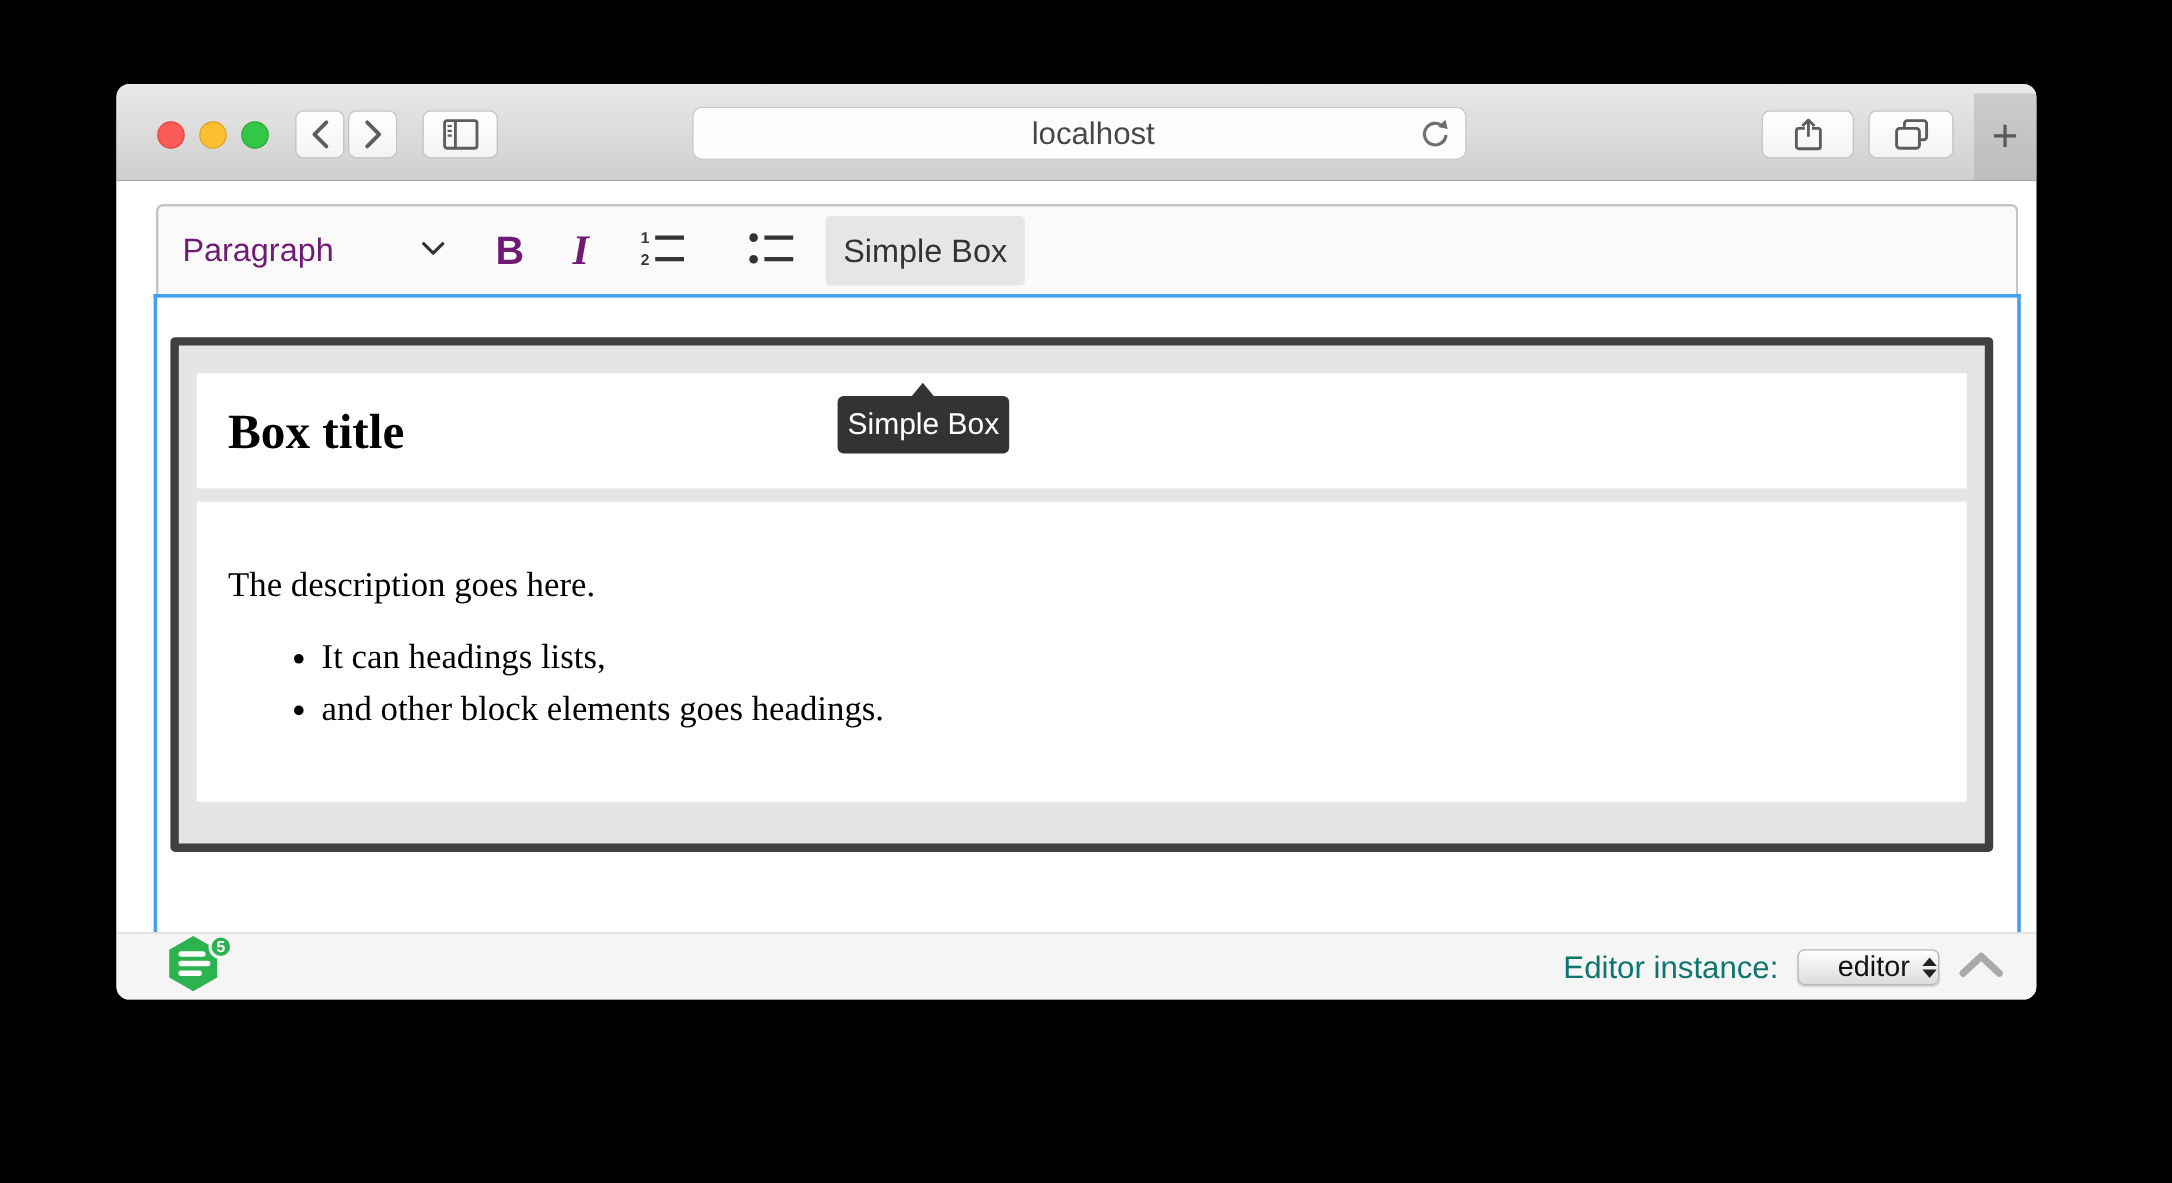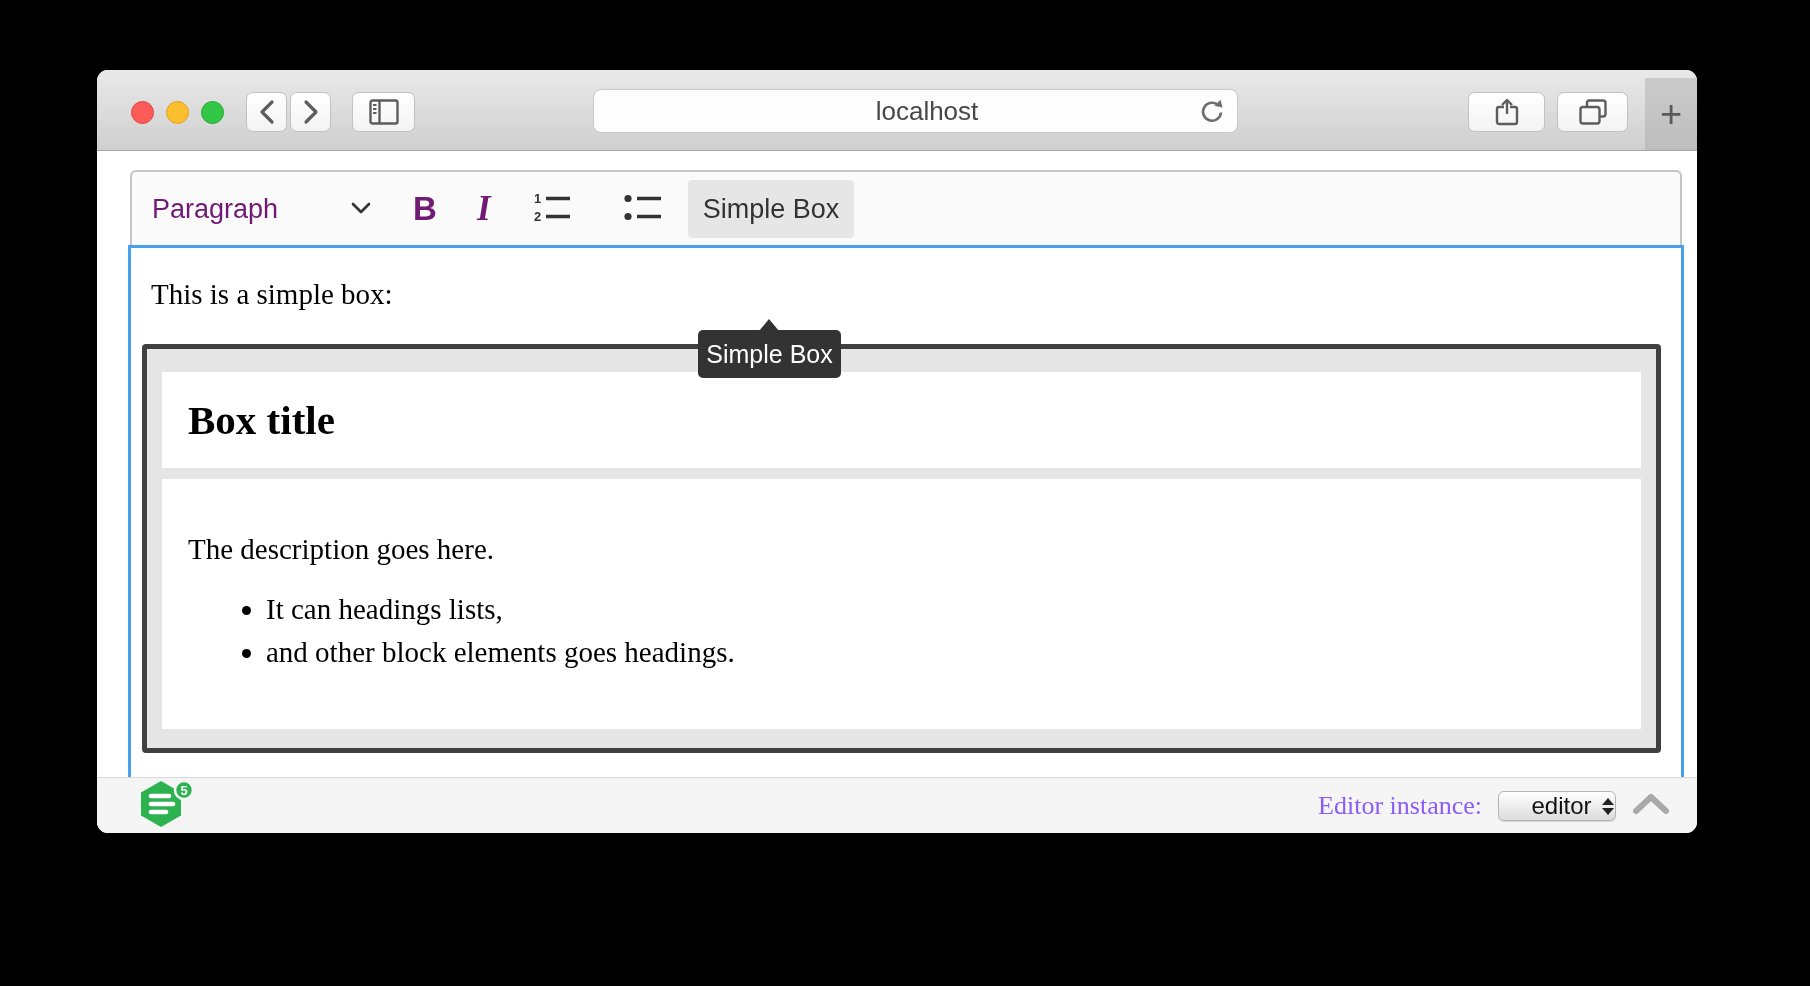--- a/index.html
+++ b/index.html
@@ -14,21 +14,21 @@
   .tl{position:absolute;top:31px;width:21px;height:21px;border-radius:50%;}
   .tl.red{left:34px;background:#fc5b57;border:1px solid #e2463f;}
   .tl.yellow{left:69px;background:#fdbe2f;border:1px solid #dfa023;}
   .tl.green{left:104px;background:#33c748;border:1px solid #2aa62e;}
   .cbtn{position:absolute;top:22px;height:40px;border-radius:7px;border:1px solid #c2c2c2;
     background:linear-gradient(#ffffff,#f3f3f3);box-sizing:border-box;
     display:flex;align-items:center;justify-content:center;color:#5d5d5d;}
   .btn-back{left:149px;width:41px;}
   .btn-fwd{left:193px;width:41px;}
   .btn-sidebar{left:255px;width:63px;}
-  .urlfield{position:absolute;left:496px;top:19px;width:645px;height:44px;box-sizing:border-box;
+  .urlfield{position:absolute;left:480px;top:19px;width:645px;height:44px;box-sizing:border-box;
     background:#fdfdfd;border:1px solid #c9c9c9;border-radius:8px;
     display:flex;align-items:center;justify-content:center;font-size:26px;color:#474747;padding-left:23px;}
   .url-refresh{position:absolute;right:10px;top:7px;}
   .btn-share{left:1371px;width:77px;}
   .btn-tabs{left:1460px;width:71px;}
   .plus-panel{position:absolute;left:1548px;top:8px;width:52px;height:72px;
     background:linear-gradient(#cbcbcb,#bdbdbd);display:flex;align-items:center;justify-content:center;
     font-size:38px;font-weight:300;color:#595959;}
 
   
@@ -42,41 +42,41 @@
   .tb-italic{left:345px;font-size:35px;font-style:italic;font-family:"Liberation Serif",serif;font-weight:600;}
   .tb-numlist{left:400px;}
   .tb-bullist{left:491px;}
   .tb-simplebox{left:556px;width:166px;height:58px;top:8px;transform:none;background:#e6e6e6;
     border-radius:4px;display:flex;align-items:center;justify-content:center;font-size:27px;color:#333;}
 
   .ck-content{position:absolute;left:31px;top:94px;width:1556px;height:532px;box-sizing:border-box;
     background:#fff;border:3px solid #47a0ee;border-bottom:none;
     font-family:"Liberation Serif",serif;color:#000;}
   .intro-p{margin:30px 0 0 20px;font-size:29px;}
-  .simple-box{margin:33px 20px 0 11px;background:#e5e5e5;border:5px solid #404040;border-radius:4px;
-    padding:23px 15px 19px 15px;}
+  .simple-box{margin:33px 20px 0 11px;background:#e5e5e5;border:7px solid #404040;border-radius:4px;
+    padding:23px 15px 35px 15px;}
   .sb-title{background:#fff;height:96px;display:flex;align-items:center;padding-left:26px;box-sizing:border-box;}
   .sb-title h1{margin:0;font-size:41px;font-weight:700;}
   .sb-desc{background:#fff;height:250px;margin-top:11px;padding:54px 26px 0 26px;box-sizing:border-box;}
   .sb-desc p{margin:0;font-size:29px;}
   .sb-desc ul{margin:25px 0 0 0;padding-left:78px;font-size:29px;}
   .sb-desc li{margin:0 0 6px 0;line-height:37px;}
 
   
   .ck-tooltip{position:absolute;left:601px;top:179px;width:143px;height:48px;background:#333;
     border-radius:5px;display:flex;align-items:center;justify-content:center;
     color:#fff;font-size:25px;font-weight:500;z-index:30;}
   .ck-tooltip-arrow{position:absolute;left:662px;top:168px;width:0;height:0;z-index:30;
     border-left:10px solid transparent;border-right:10px solid transparent;border-bottom:12px solid #333;}
 
   
   .bottombar{position:absolute;left:0;top:707px;width:100%;height:56px;background:#f5f5f5;
     border-top:1px solid #d9d9d9;box-sizing:border-box;display:flex;align-items:center;}
   .bar-right{position:absolute;right:27px;top:0;height:56px;display:flex;align-items:center;gap:16px;}
-  .bar-label{font-size:26px;color:#8b5cf6;font-family:Liberation Serif, serif;}
+  .bar-label{font-size:26px;color:#0f766e;}
   .mac-select{width:118px;height:30px;border:1px solid #b5b5b5;border-radius:6px;box-sizing:border-box;
     background:linear-gradient(#ffffff,#dcdcdc);box-shadow:0 1px 1px rgba(0,0,0,.15);
     display:flex;align-items:center;justify-content:center;gap:10px;font-size:24px;color:#111;padding-left:31px;}
   .sel-arrows{display:flex;flex-direction:column;gap:3px;}
   .sel-arrows span{width:0;height:0;border-left:6px solid transparent;border-right:6px solid transparent;}
   .sel-arrows .up{border-bottom:7px solid #222;}
   .sel-arrows .down{border-top:7px solid #222;}
   .ck-logo{margin-left:38px;}
 </style>
 </head>
@@ -166,21 +166,20 @@
             <line x1="14" y1="26.5" x2="38" y2="26.5" stroke="#333" stroke-width="3.6"></line>
           </svg>
         </div>
         <div class="tb-item tb-simplebox">Simple Box</div>
       </div>
 
       <div class="ck-tooltip-arrow"></div>
       <div class="ck-tooltip">Simple Box</div>
 
       <div class="ck-content">
-        <p class="intro-p">This is a simple box:</p>
 
         <div class="simple-box">
           <div class="sb-title">
             <h1>Box title</h1>
           </div>
           <div class="sb-desc">
             <p>The description goes here.</p>
             <ul>
               <li>It can headings lists,</li>
               <li>and other block elements goes headings.</li>

